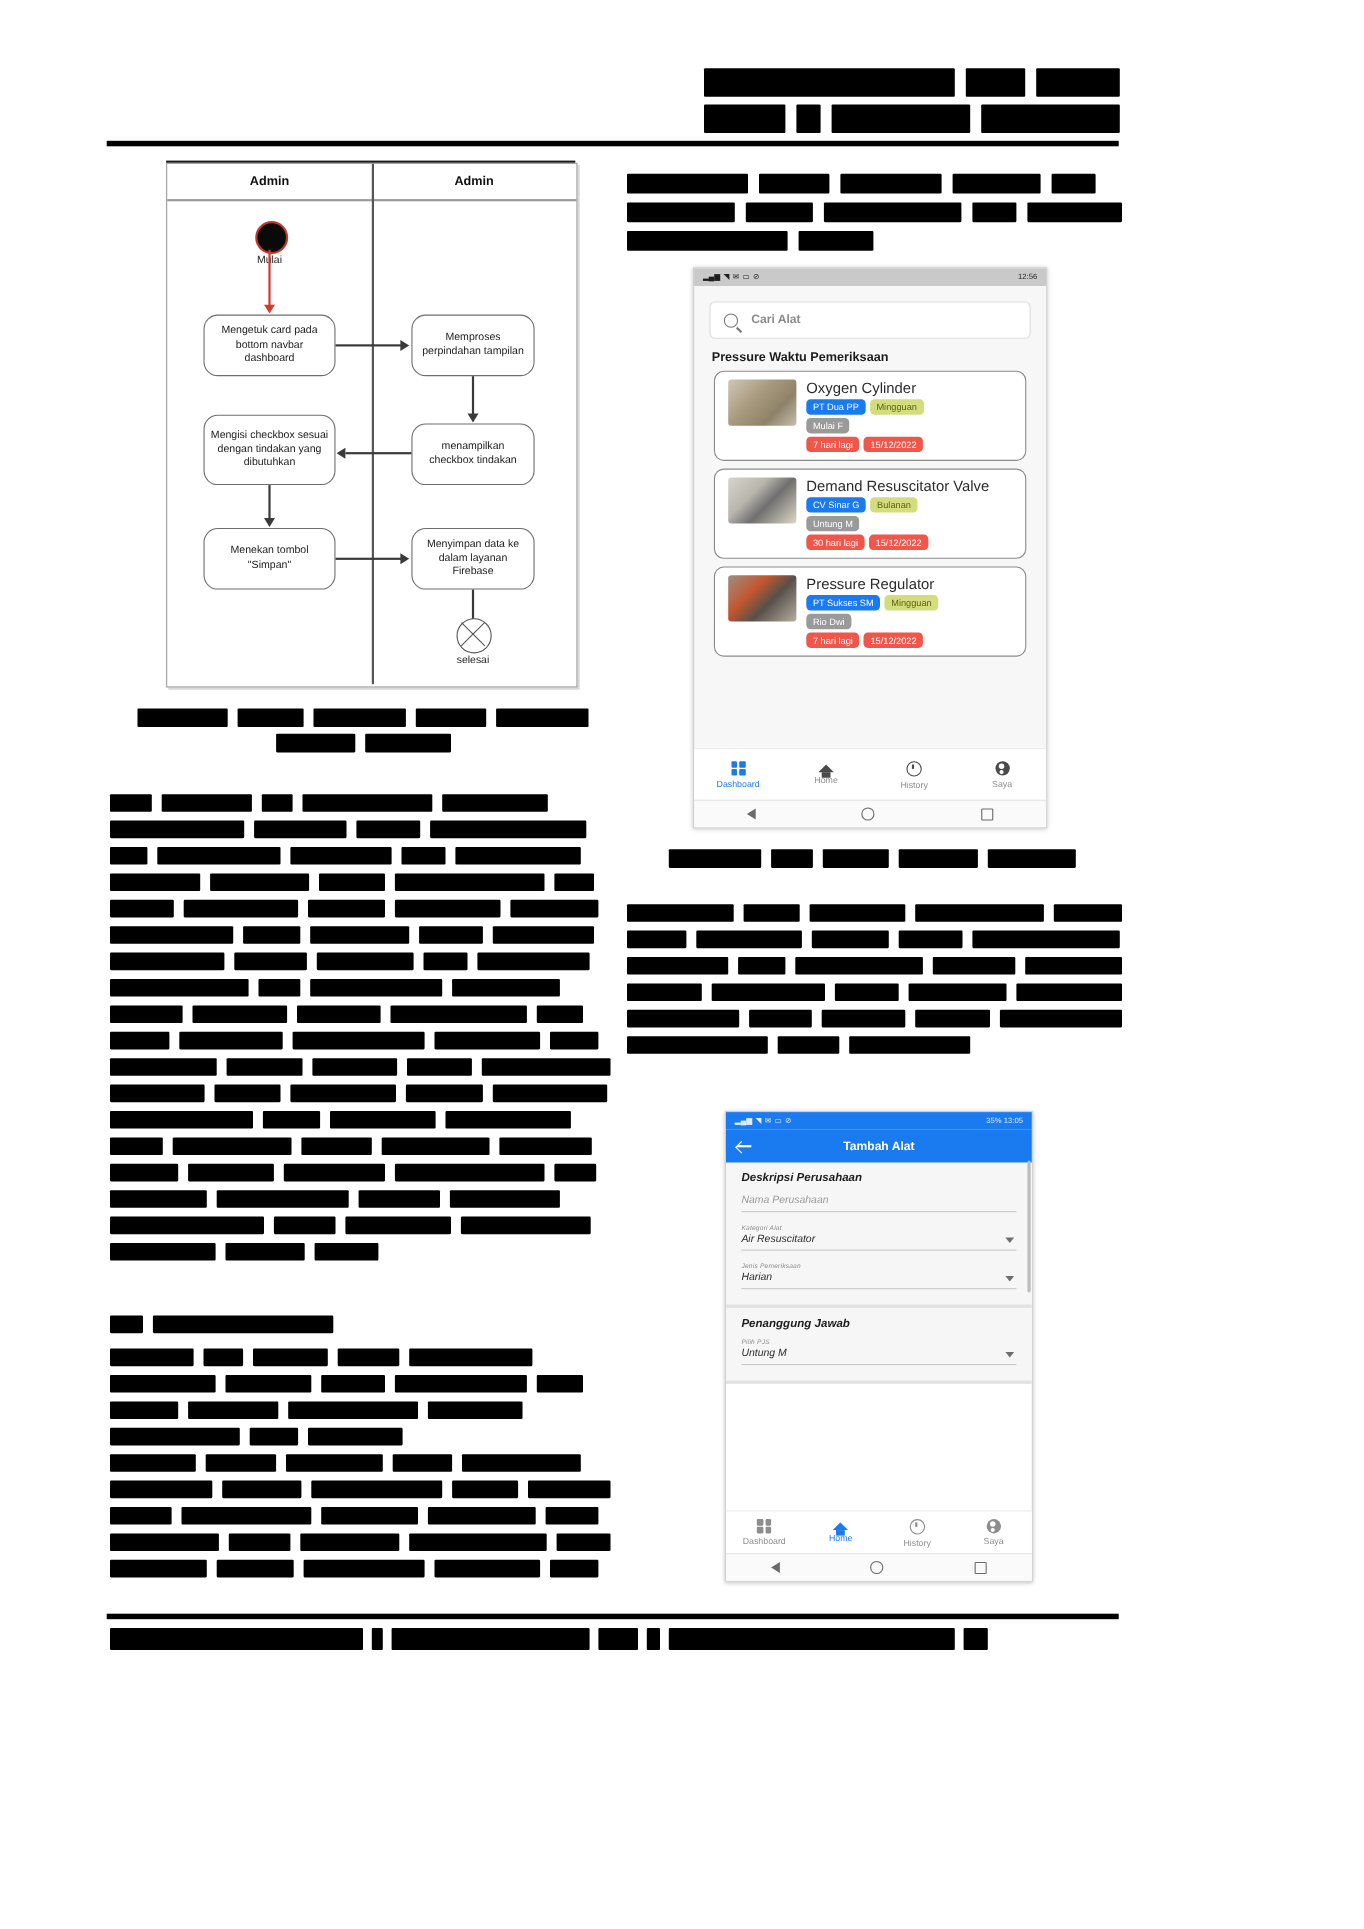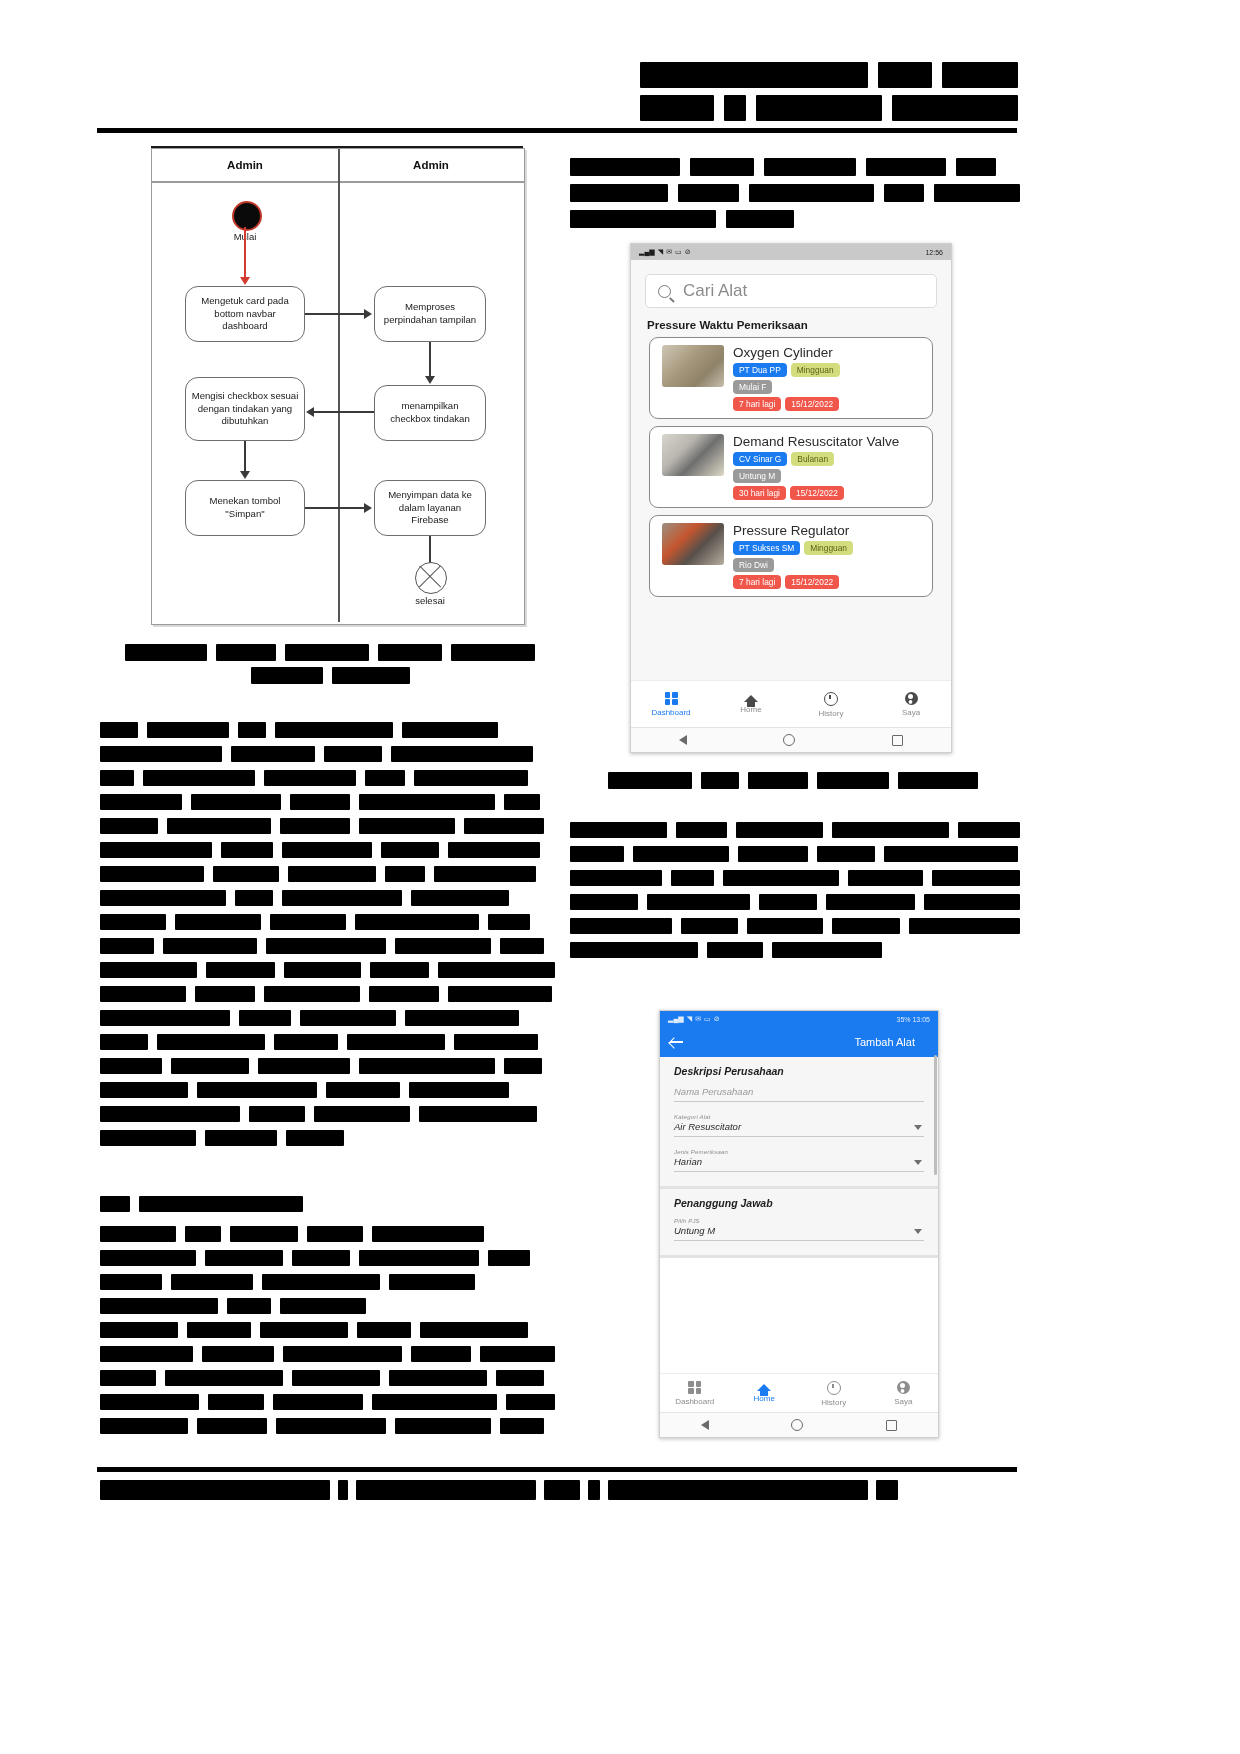--- a/index.html
+++ b/index.html
@@ -56,21 +56,21 @@
   .nav-cir{width:10px;height:10px;border:1.6px solid #6a6a6a;border-radius:50%;}
   .nav-sq{width:9px;height:9px;border:1.6px solid #6a6a6a;border-radius:1px;}
 
   
   #phone-dashboard{left:630px;top:243px;width:320px;height:508px;border:1px solid #cfcfcf;}
   #phone1-statusbar{background:#c9c9c9;}
   #searchbar{margin:14px 14px 0 14px;height:34px;background:#fff;border:1px solid #dcdcdc;border-radius:5px;
       display:flex;align-items:center;gap:12px;padding:0 12px;box-sizing:border-box;}
   .mag{width:11px;height:11px;border:1.7px solid #7a7a7a;border-radius:50%;position:relative;flex:none;}
   .mag:after{content:"";position:absolute;right:-5px;bottom:-4px;width:6px;height:1.7px;background:#7a7a7a;transform:rotate(45deg);}
-  #search-placeholder{font-size:17px;color:#8b8b8b;}
+  #search-placeholder{font-size:11px;color:#8b8b8b;font-weight:bold;}
   #section-title-deadline{margin:11px 0 6px 16px;font-size:11.5px;font-weight:bold;color:#1c1c1c;}
   .eq-card{margin:0 18px 7px 18px;background:#fff;border:1.2px solid #8a8a8a;border-radius:9px;
       padding:7px 12px;display:flex;gap:9px;box-sizing:border-box;}
   .eq-thumb{width:62px;height:42px;border-radius:3px;flex:none;background:#b9b2a4;overflow:hidden;position:relative;}
   .eq-body{flex:1;min-width:0;}
   .eq-name{font-size:13.5px;color:#2b2b2b;line-height:1.12;margin-bottom:3px;font-weight:400;}
   .chips{display:flex;flex-wrap:wrap;gap:4px;}
   .chip{font-size:8.4px;padding:2px 6px;border-radius:4px;color:#fff;white-space:nowrap;}
   .chip.company{background:#1a7af0;}
   .chip.freq{background:#d3dd7e;color:#5c6117;}
@@ -94,21 +94,21 @@
   .ic-person:after{content:"";position:absolute;left:3.6px;top:2.4px;width:5px;height:5px;border-radius:50%;background:#fff;box-shadow:0 5.4px 0 -0.6px #fff;}
   #phone1-androidnav{position:absolute;left:0;bottom:0;width:100%;background:#fafafa;border-top:1px solid #e4e4e4;}
 
   
   #phone-form{left:659px;top:1010px;width:278px;height:426px;border:1px solid #cfcfcf;background:#fff;}
   #phone2-statusbar{background:#1a7af0;color:#fff;}
   #appbar{height:30px;background:#1a7af0;display:flex;align-items:center;padding:0 10px;box-sizing:border-box;}
   #back-arrow{width:13px;height:13px;position:relative;flex:none;}
   #back-arrow:before{content:"";position:absolute;left:0;top:5.6px;width:13px;height:1.6px;background:#fff;}
   #back-arrow:after{content:"";position:absolute;left:0;top:3px;width:7px;height:7px;border-left:1.6px solid #fff;border-bottom:1.6px solid #fff;transform:rotate(45deg);}
-  #appbar-title{flex:1;text-align:right;font-size:11px;font-weight:normal;color:#fff;margin-right:13px;}
+  #appbar-title{flex:1;text-align:center;font-size:11px;font-weight:bold;color:#fff;margin-right:13px;}
   .form-section{background:#f6f6f6;padding:8px 14px 10px 14px;border-bottom:3px solid #e2e2e2;font-style:italic;}
   .form-section-title{font-size:10.5px;font-weight:bold;color:#1d1d1d;margin-bottom:9px;}
   .field{margin-bottom:12px;position:relative;}
   .field-label{font-size:6px;color:#8d8d8d;margin-bottom:1px;letter-spacing:.2px;}
   .field-value{font-size:9.5px;color:#2b2b2b;padding-bottom:4px;border-bottom:1px solid #c9c9c9;}
   .field-value.placeholder{color:#9a9a9a;}
   .caret{position:absolute;right:2px;bottom:7px;width:0;height:0;border-left:4px solid transparent;border-right:4px solid transparent;border-top:5px solid #6f6f6f;}
   .cal-ic{width:11px;height:11px;border:1.3px solid #5e5e5e;border-radius:2px;position:relative;flex:none;}
   .cal-ic:before{content:"";position:absolute;left:0;top:2px;width:11px;height:1.3px;background:#5e5e5e;}
   #bottomnav2{position:absolute;left:0;bottom:24px;width:100%;height:40px;background:#fff;display:flex;border-top:1px solid #ececec;box-sizing:border-box;}

